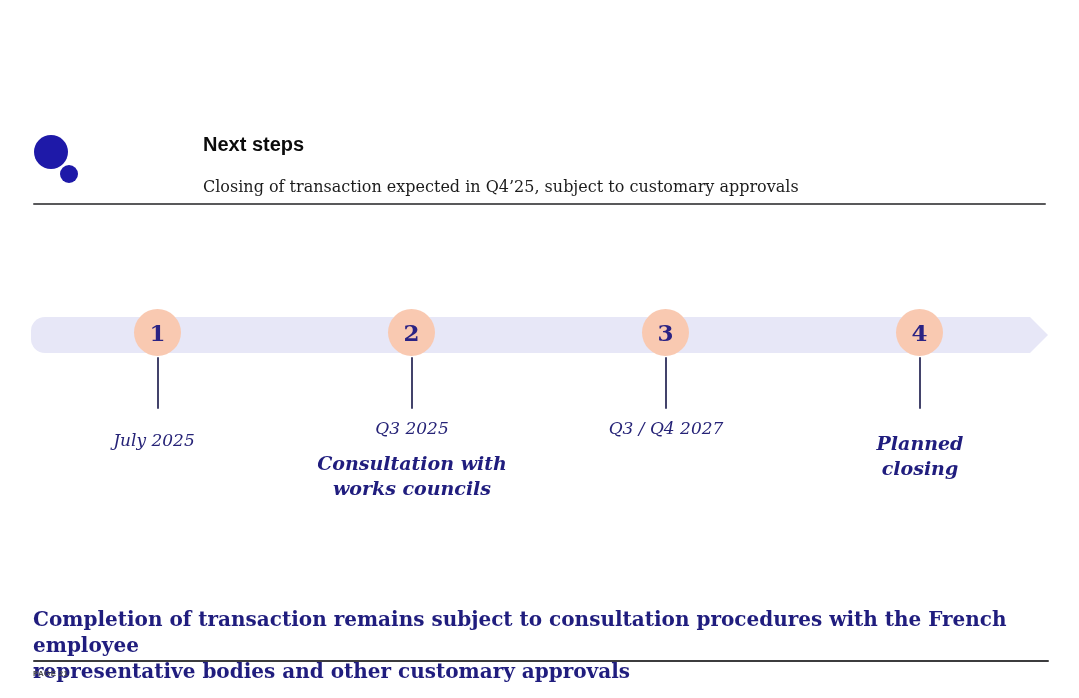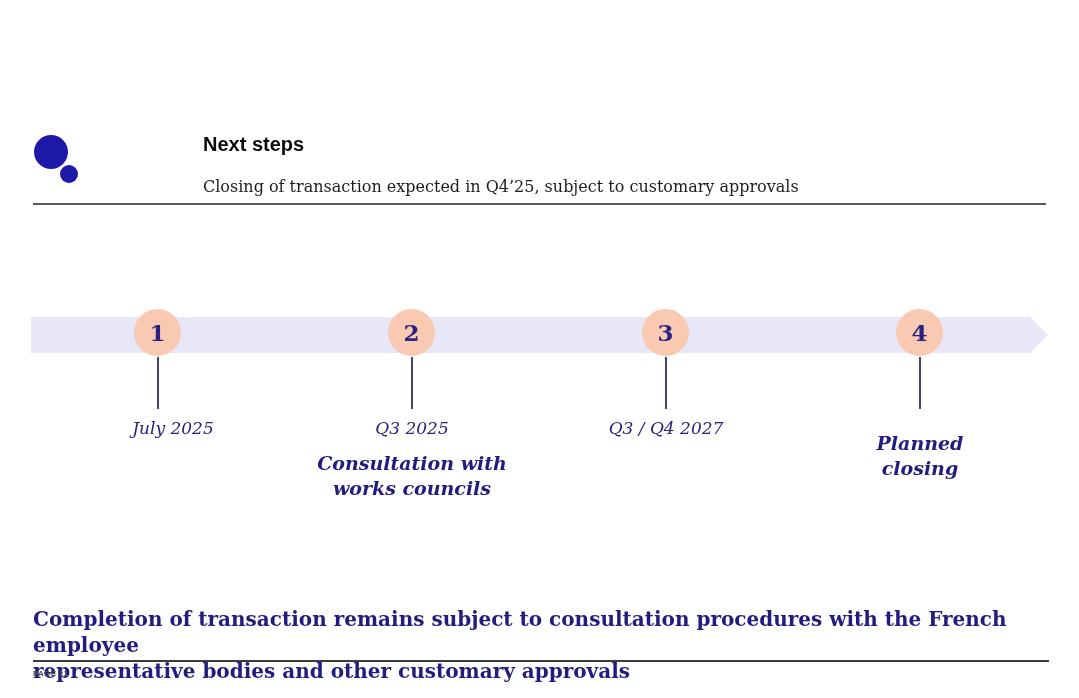--- a/index.html
+++ b/index.html
@@ -1,15 +1,15 @@
 <!DOCTYPE html>
 <html style="--logo-blue: #1e19a8; --band-lavender: #e7e7f7; --circle-peach: #f9c9b1; --number-navy: #2b2384; --date-navy: #262377; --navy-text: #201d7e;"><head>
 <meta charset="utf-8">
 <style>
-  * { margin: 0; padding: 0; box-sizing: border-box; }
+  * { margin: 0; padding: 0; box-sizing: border-box; border-radius: 14px; }
   html, body { background: #ffffff; }
   body { font-family: "DejaVu Serif", serif; }
 
   .slide {
     position: relative;
     width: 1079px;
     height: 698px;
     background: #ffffff;
     overflow: hidden;
   }
@@ -78,21 +78,21 @@
     color: var(--date-navy, #262377);
   }
   .step-label {
     margin-top: 13px;
     font-family: "DejaVu Serif", serif;
     font-style: italic; font-weight: 700;
     font-size: 19px; line-height: 25px;
     color: var(--navy-text, #201d7e);
     white-space: pre-line;
   }
-  .circle-1 { left: 134px; } .conn-1 { left: 157px; } .col-1 { left: 48px; }
+  .circle-1 { left: 134px; } .conn-1 { left: 157px; } .col-1 { left: 29px; margin-top: 12px; }
   .circle-2 { left: 388px; } .conn-2 { left: 411px; } .col-2 { left: 287px; }
   .circle-3 { left: 642px; } .conn-3 { left: 665px; } .col-3 { left: 541px; }
   .circle-4 { left: 896px; } .conn-4 { left: 919px; } .col-4 { left: 795px; }
 
   
   .footnote {
     position: absolute; left: 33px; top: 606px;
     width: 1015px;
     font-family: "DejaVu Serif", serif;
     font-weight: 700; font-size: 20px; line-height: 26px;

